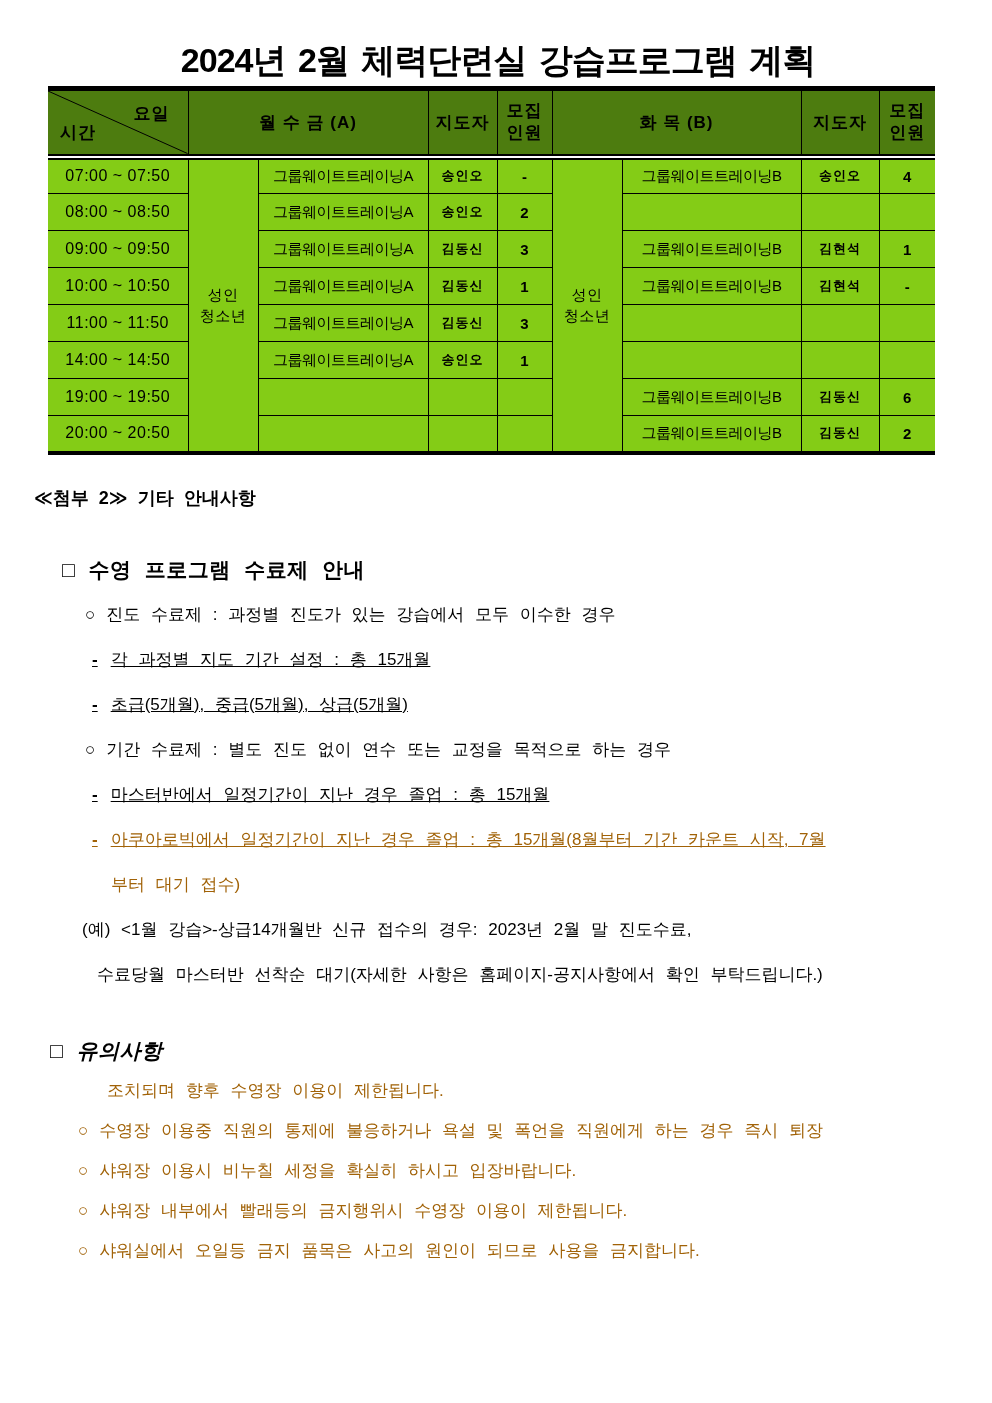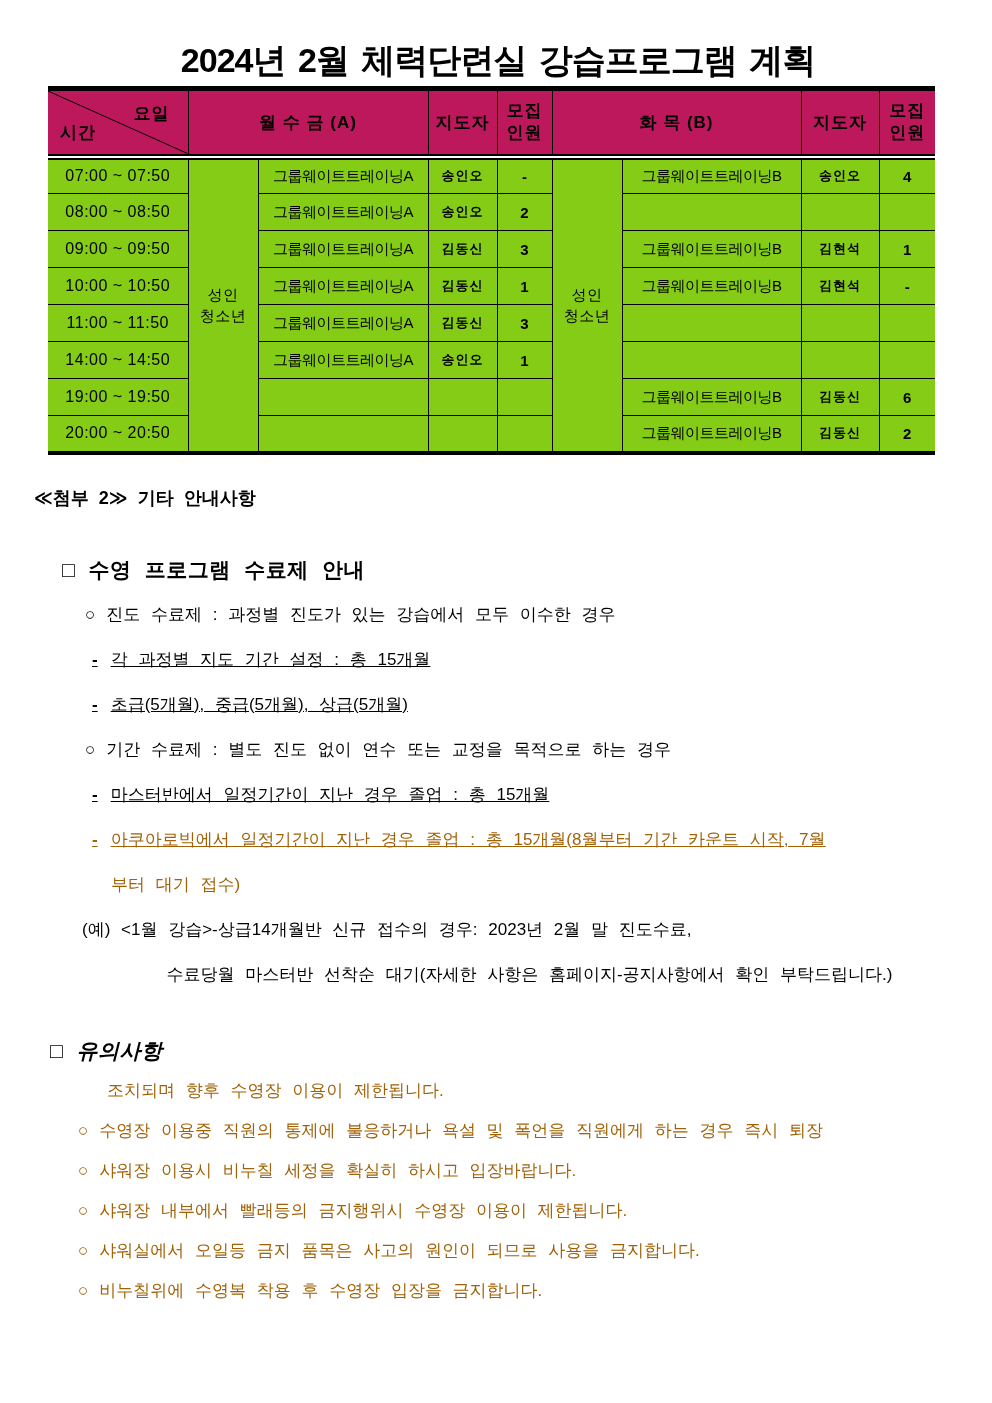--- a/index.html
+++ b/index.html
@@ -37,21 +37,21 @@
     border: 1px solid #000;
     padding: 0 2px;
     text-align: center;
     vertical-align: middle;
     overflow: hidden;
     white-space: nowrap;
   }
   table.schedule tr > *:first-child { border-left: none; }
   table.schedule tr > *:last-child  { border-right: none; }
   table.schedule thead th {
-    background: #be185d;
+    background: #4d7c0f;
     height: 68px;
     font-size: 17px;
     font-weight: bold;
     border-bottom: 6px double #000;
     letter-spacing: 1px;
   }
   table.schedule tbody td { height: 37px; background: #84cc16; }
   .time-cell   { font-size: 16px; letter-spacing: 0.5px; }
   .group-cell  { font-size: 15px; line-height: 21px; letter-spacing: 0.5px; }
   .program-cell{ font-size: 15px; letter-spacing: -0.5px; }
@@ -90,21 +90,21 @@
   }
   .swim-lines .line   { line-height: 45px; }
   .notice-lines .line { line-height: 40px; }
   .line .marker { display: inline-block; margin-right: 11px; }
   .line .dash-marker { font-weight: bold; margin-right: 13px; }
 
   .ind-circle   { margin-left: 51px; }
   .ind-dash     { margin-left: 58px; text-decoration: underline; }
   .ind-cont     { margin-left: 77px; }
   .ind-example  { margin-left: 48px; }
-  .ind-example2 { margin-left: 63px; text-align: center; }
+  .ind-example2 { margin-left: 63px; }
   .notice-lines .ind-circle { margin-left: 44px; }
   .notice-lines .ind-cont   { margin-left: 73px; }
 
   .red { color: #a16207; }
 </style>
 </head>
 <body>
 
 <div class="page">
 
@@ -275,19 +275,16 @@
       </div>
       <div class="line ind-circle red">
         <span class="marker">○</span><span>샤워장 이용시 비누칠 세정을 확실히 하시고 입장바랍니다.</span>
       </div>
       <div class="line ind-circle red">
         <span class="marker">○</span><span>샤워장 내부에서 빨래등의 금지행위시 수영장 이용이 제한됩니다.</span>
       </div>
       <div class="line ind-circle red">
         <span class="marker">○</span><span>샤워실에서 오일등 금지 품목은 사고의 원인이 되므로 사용을 금지합니다.</span>
       </div>
-      <div class="line ind-circle red">
-        <span class="marker">○</span><span>비누칠위에 수영복 착용 후 수영장 입장을 금지합니다.</span>
-      </div>
     </div>
   </div>
 
 </div>
 
 </body></html>

